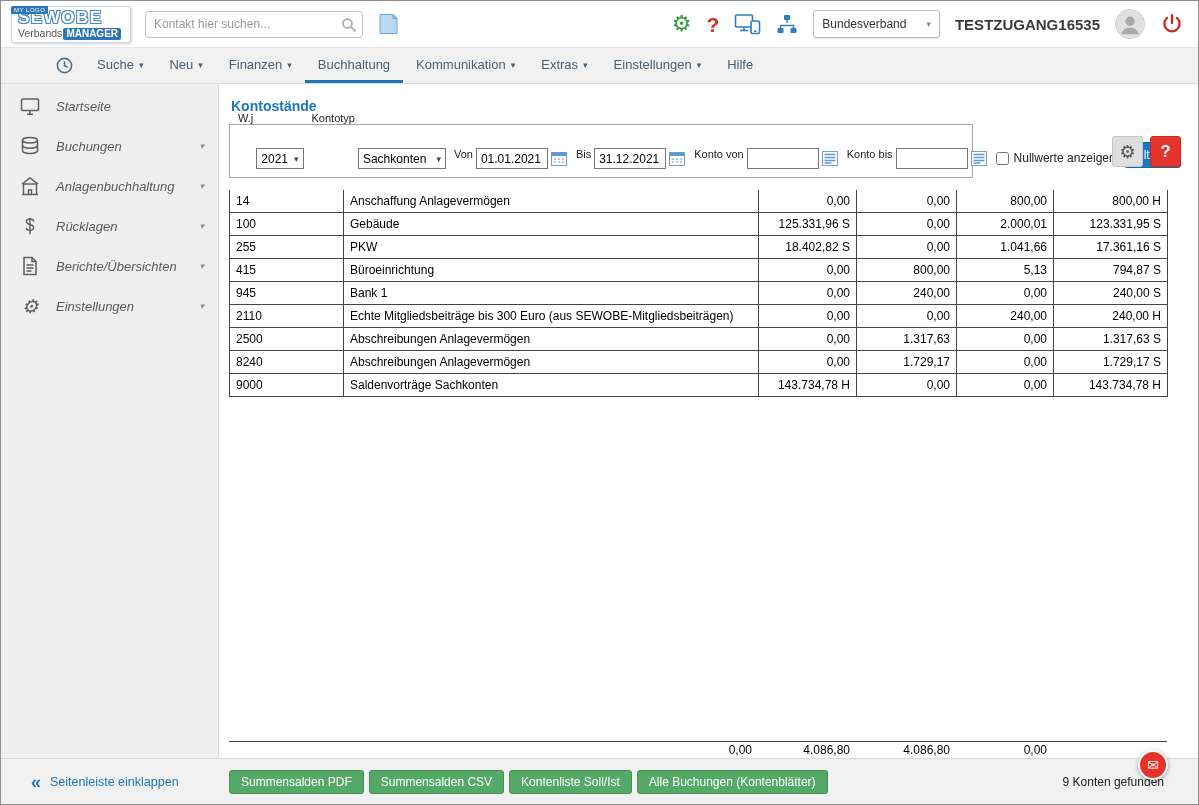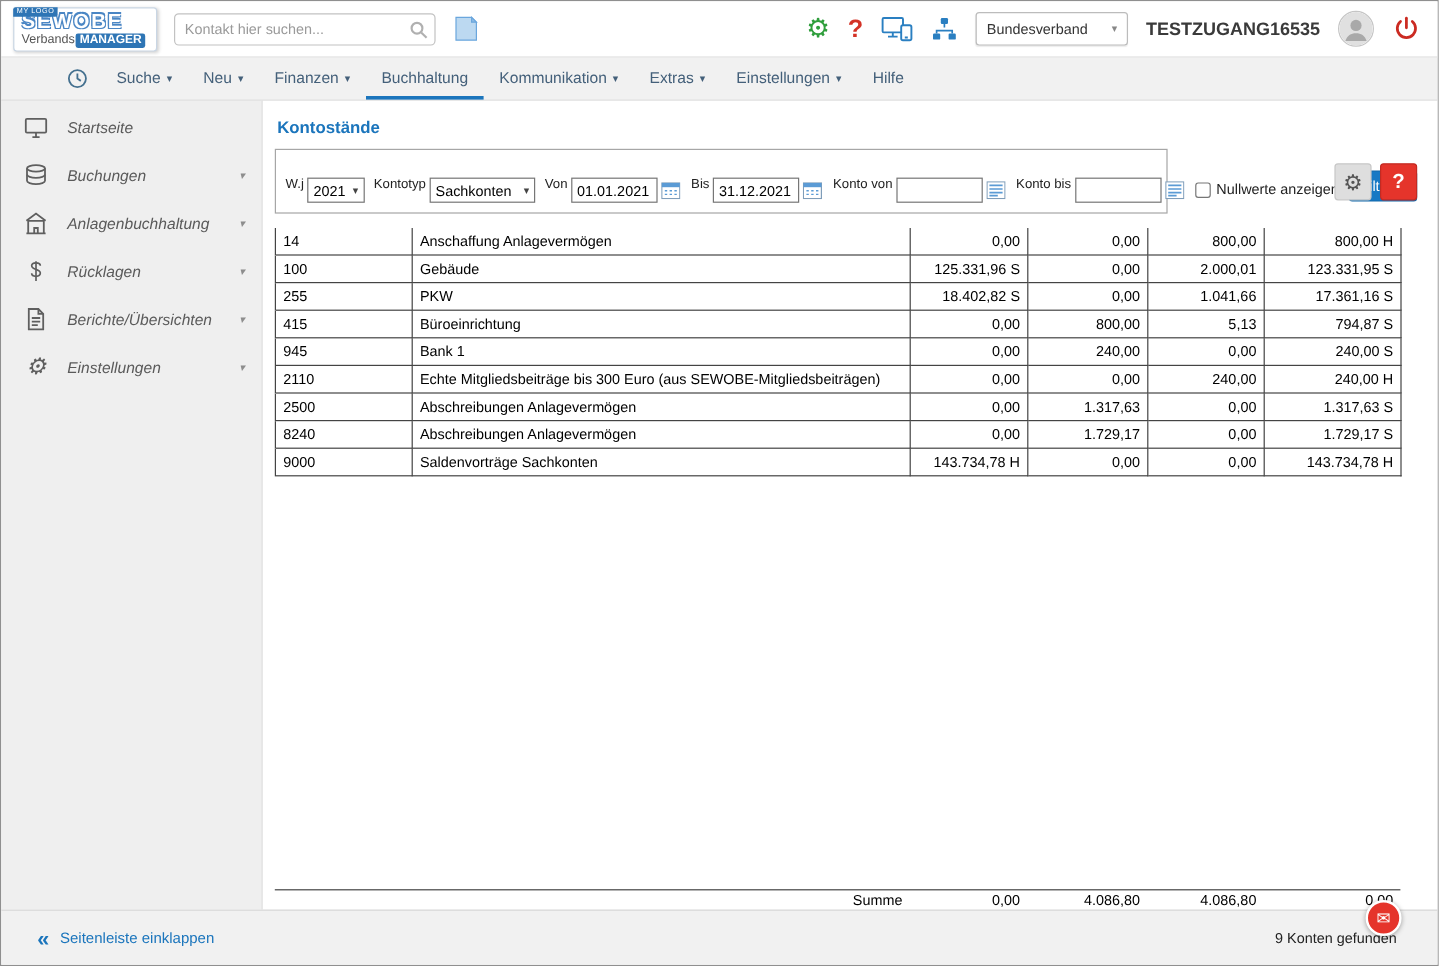--- a/index.html
+++ b/index.html
@@ -46,21 +46,21 @@
 
   .main { flex: 1; padding: 10px 0 0 10px; background: #fff; position: relative; }
   .page-title { font-size: 14px; font-weight: 700; color: #1b75bc; margin: 4px 0 10px 2px; }
 
   
   .filter-row { display: flex; width: 952px; }
   .filter-box { width: 744px; height: 54px; border: 1px solid #a6a6a6; background: #fff; display: flex; align-items: flex-end; padding: 5px 8px 8px; gap: 8px; }
   .fgroup { display: flex; flex-direction: row; gap: 3px; }
   .flabel { font-size: 11px; color: #222; white-space: nowrap; }
   .fcontrol { display: flex; align-items: center; gap: 2px; }
-  .fake-select { height: 21px; border: 1px solid #767676; background: #fff; font-size: 12px; padding: 0 4px; display: flex; align-items: center; justify-content: space-between; gap: 6px; cursor: pointer; }
+  .fake-select { height: 21px; border: 1px solid #767676; background: #fff; font-size: 12px; padding: 0 4px; display: flex; align-items: center; justify-content: space-between; gap: 6px; cursor: pointer; margin-top: 36px; }
   .fake-select .caret { font-size: 9px; color: #444; }
   .finput { height: 21px; border: 1px solid #767676; font-size: 12px; padding: 0 4px; width: 72px; font-family: inherit; outline: none; }
   .mini-btn { width: 18px; height: 18px; display: flex; align-items: center; justify-content: center; cursor: pointer; }
   .chk { display: flex; align-items: center; gap: 5px; font-size: 12px; color: #222; padding-bottom: 4px; white-space: nowrap; }
   .chk input { width: 13px; height: 13px; cursor: pointer; }
   .filtern-btn { height: 26px; padding: 0 13px; background: #1779c4; color: #fff; border: 1px solid #1368aa; border-radius: 3px; font-size: 12px; cursor: pointer; font-family: inherit; margin-bottom: 1px; }
   .tools { margin-left: auto; display: flex; gap: 7px; align-items: flex-start; padding-top: 12px; }
   .tool-btn { width: 31px; height: 31px; border-radius: 3px; display: flex; align-items: center; justify-content: center; cursor: pointer; border: 1px solid #c7c7c7; background: #dedede; color: #555; font-size: 18px; line-height: 1; }
   .tool-btn.help { background: #e5342b; border-color: #c32a22; color: #fff; font-weight: 700; font-size: 17px; }
 
@@ -431,32 +431,42 @@
               <div class="cell num">143.734,78 H</div>
               <div class="cell num">0,00</div>
               <div class="cell num">0,00</div>
               <div class="cell num">143.734,78 H</div>
             </div>
 
         </div>
         <div class="tspacer"></div>
         <div class="tsum grid">
           <div class="cell"></div>
-          <div class="cell num">Summe</div>
           <div class="cell num">0,00</div>
           <div class="cell num">4.086,80</div>
           <div class="cell num">4.086,80</div>
           <div class="cell num">0,00</div>
         </div>
       </div>
     </main>
   </div>
 
   <div class="footer">
     <div class="collapse">
       <span class="chev">«</span>
       <span>Seitenleiste einklappen</span>
     </div>
+    <div class="footer-actions">
+
+        <button class="green-btn">Summensalden PDF</button>
+
+        <button class="green-btn">Summensalden CSV</button>
+
+        <button class="green-btn">Kontenliste Soll/Ist</button>
+
+        <button class="green-btn">Alle Buchungen (Kontenblätter)</button>
+
+    </div>
     <span class="count">9 Konten gefunden</span>
   </div>
 
   <div class="mail-fab">✉</div>
 </div>
 
 </body></html>

